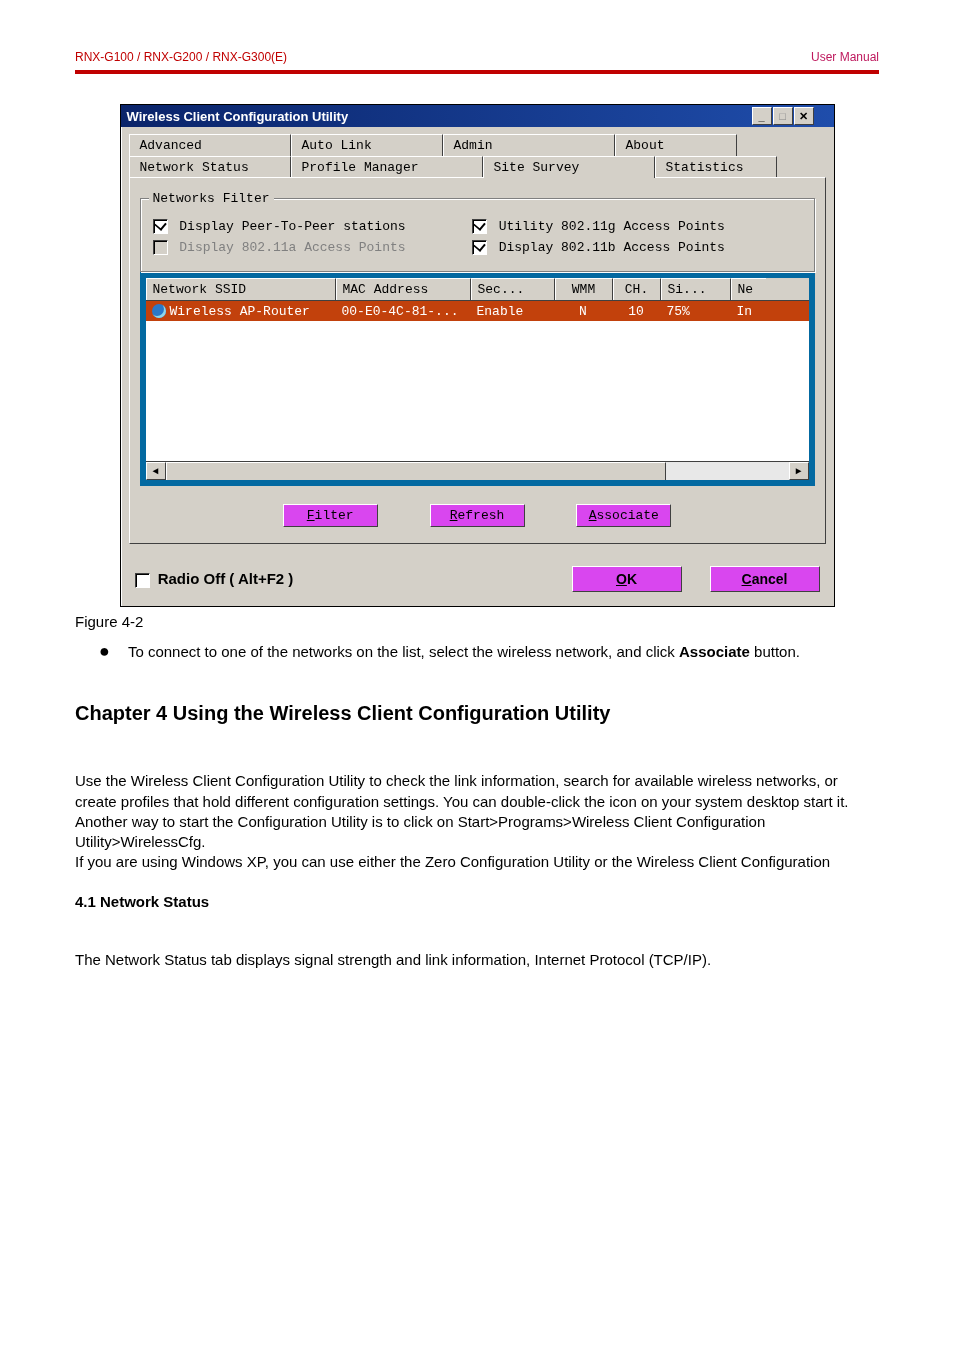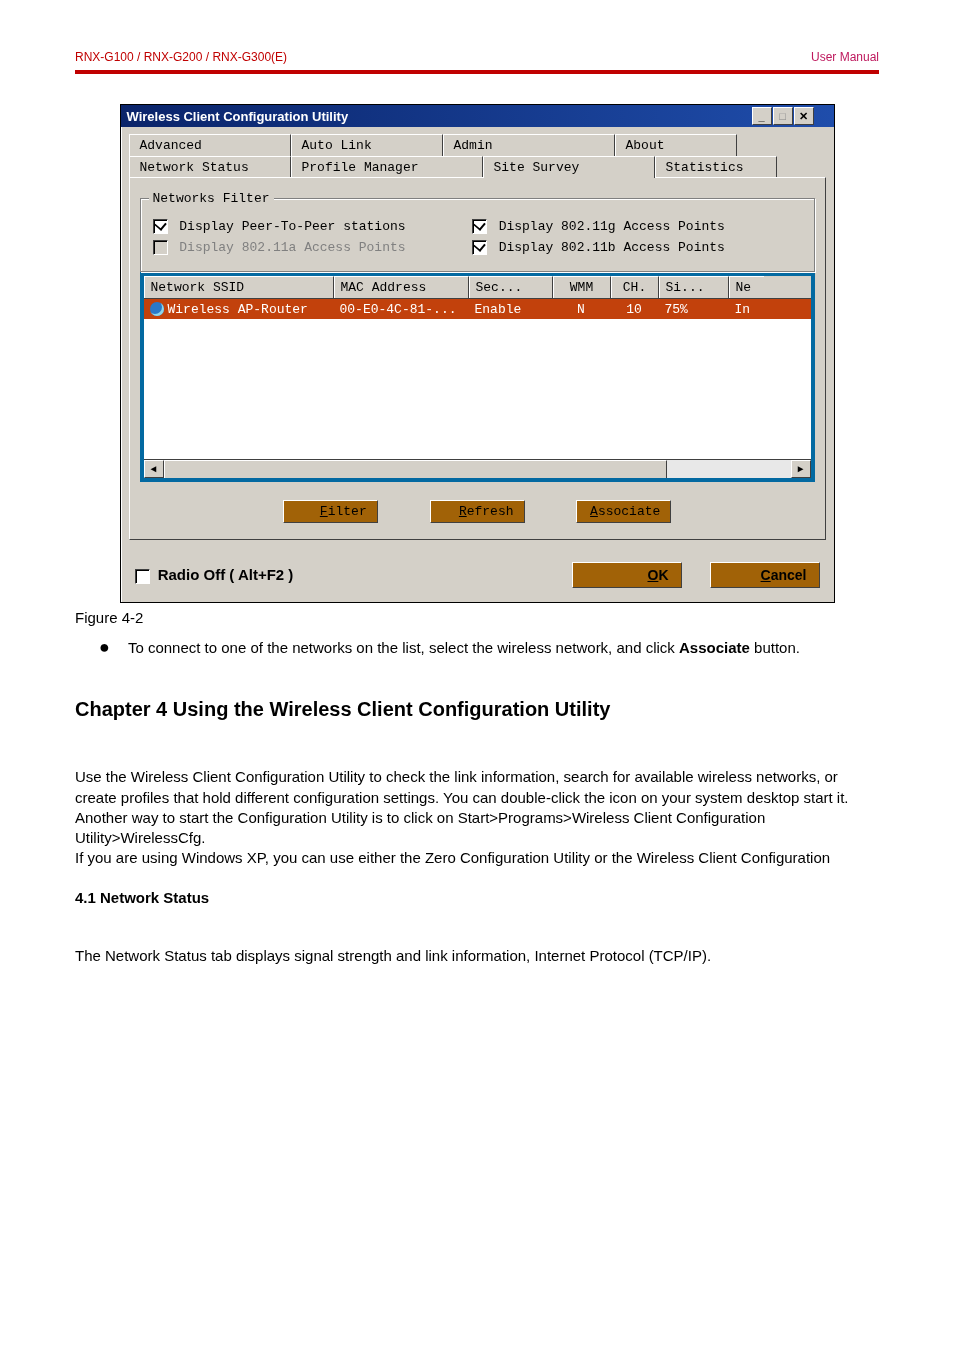--- a/index.html
+++ b/index.html
@@ -149,21 +149,21 @@
     height: 9px;
     border-right: 2px solid #000;
     border-bottom: 2px solid #000;
     transform: rotate(40deg) scaleY(0.8);
   }
   .cb.disabled { background: #d4d0c8; }
   .cb-lbl { vertical-align: middle; }
   .cb-lbl.disabled { color: #808080; }
   
   .ntable {
-    border: 4px solid #0369a1;
+    border: 6px solid #0369a1;
     background: #fff;
     width: 100%;
     box-sizing: border-box;
     font-size: 13px;
     overflow: hidden;
   }
   .nthead {
     display: flex;
     background: #d4d0c8;
     border-bottom: 1px solid #404040;
@@ -221,26 +221,26 @@
   .sthumb {
     position:absolute;left:0;top:0;height:100%;width:80%;
     background:#d4d0c8;
     border-top:1px solid #fff;border-left:1px solid #fff;
     border-right:1px solid #404040;border-bottom:1px solid #404040;
   }
   .btn {
     display: inline-block;
     min-width: 95px;
     padding: 3px 10px;
-    background: #a16207;
+    background: #d946ef;
     border-top: 1px solid #fff;
     border-left: 1px solid #fff;
     border-right: 1px solid #404040;
     border-bottom: 1px solid #404040;
-    text-align: right;
+    text-align: center;
     box-sizing: border-box;
   }
   .btn.big {
     font-family: Tahoma, Arial, sans-serif;
     font-weight: bold;
     font-size: 14px;
     min-width: 110px;
     padding: 4px 12px;
   }
   .btnrow1 {
@@ -311,21 +311,21 @@
 
         <div class="groupbox">
           <div class="legend">Networks Filter</div>
           <div class="cb-row">
             <span class="cb-pair">
               <span class="cb checked"></span>
               <span class="cb-lbl">Display Peer-To-Peer stations</span>
             </span>
             <span class="cb-pair">
               <span class="cb checked"></span>
-              <span class="cb-lbl">Display 802.11g Access Points</span>
+              <span class="cb-lbl">Utility 802.11g Access Points</span>
             </span>
           </div>
           <div class="cb-row">
             <span class="cb-pair">
               <span class="cb disabled"></span>
               <span class="cb-lbl disabled">Display 802.11a Access Points</span>
             </span>
             <span class="cb-pair">
               <span class="cb checked"></span>
               <span class="cb-lbl">Display 802.11b Access Points</span>

